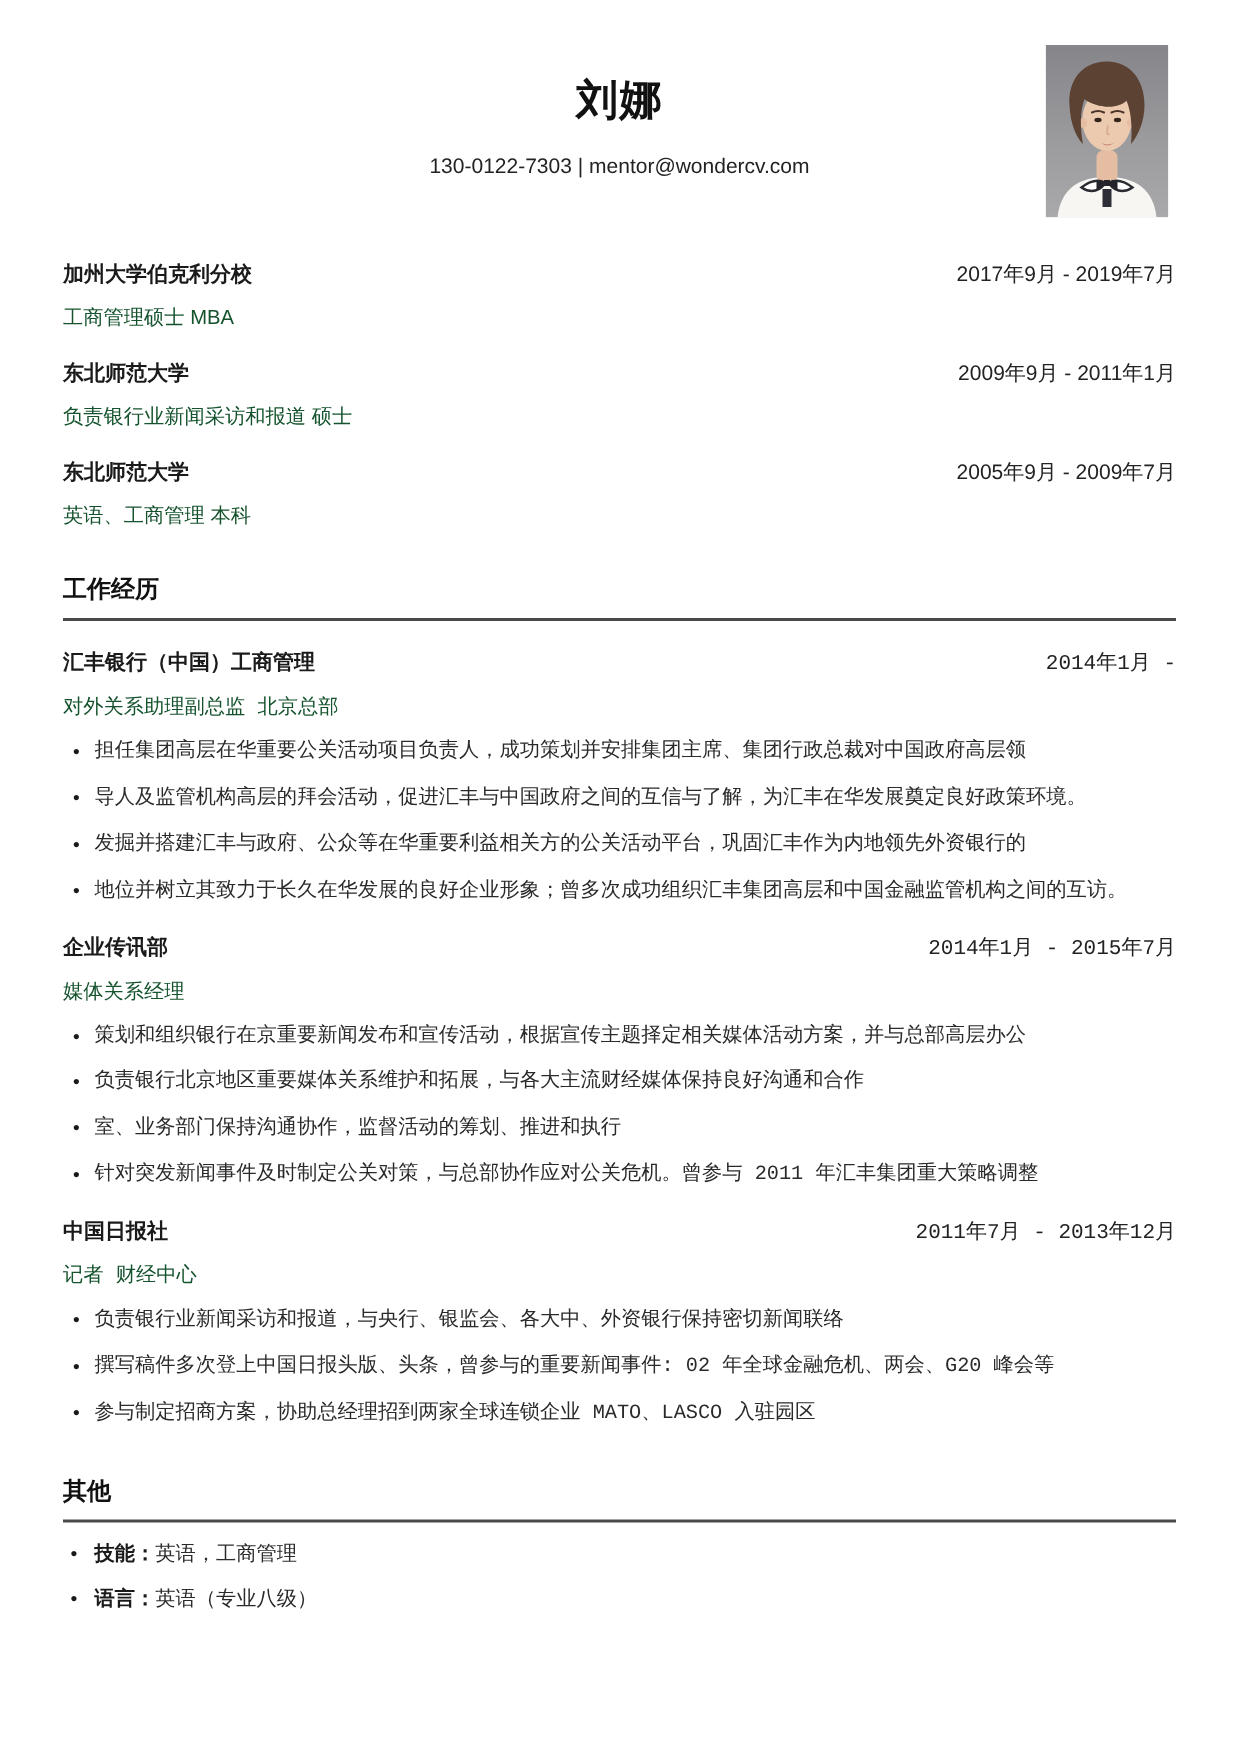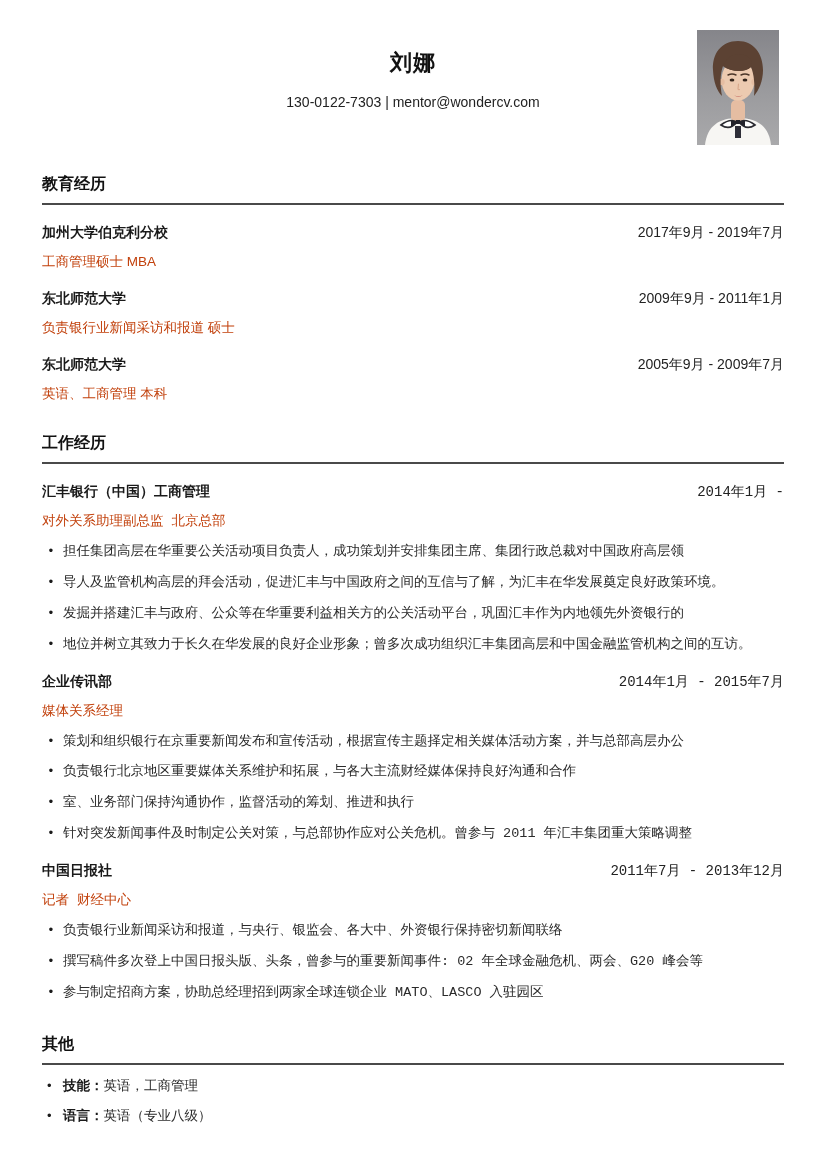--- a/index.html
+++ b/index.html
@@ -8,41 +8,41 @@
     width: 826px; height: 1169px;
     font-family: "Liberation Sans", "DejaVu Sans", sans-serif;
     color: #222222;
     position: relative;
     overflow: hidden;
   }
   .page { padding: 30px 42px 0 42px; }
 
   
   .hd { position: relative; text-align: center; min-height: 120px; }
-  .name { font-size: 22px; font-weight: bold; color: #111; padding-top: 18px; letter-spacing: 1px; }
+  .name { font-size: 28px; font-weight: bold; color: #111; padding-top: 18px; letter-spacing: 1px; }
   .contact { font-size: 14px; color: #222; margin-top: 16px; }
   .photo {
     position: absolute; top: 0; right: 5px;
     width: 82px; height: 115px; overflow: hidden;
   }
   .photo svg { display: block; width: 100%; height: 100%; }
 
   
   .sec-title {
     font-size: 16px; font-weight: bold; color: #111;
     padding-bottom: 8px; border-bottom: 2px solid #4a4a4a;
   }
   .sec-edu { margin-top: 24px; }
   .sec-work { margin-top: 30px; font-family: Liberation Mono, monospace; }
   .sec-other { margin-top: 32px; }
 
   .entry-row { display: flex; justify-content: space-between; align-items: baseline; margin-top: 19px; }
   .org { font-size: 14px; font-weight: bold; color: #1a1a1a; }
   .date { font-size: 14px; font-weight: normal; color: #222; margin-left: 40px; }
-  .sub { font-size: 13.5px; color: #c2410c; margin-top: 11px; }
+  .sub { font-size: 13.5px; color: #14532d; margin-top: 11px; }
 
   ul.blts { list-style: none; margin-top: 5px; }
   ul.blts li {
     position: relative; padding-left: 21px;
     font-size: 13.5px; color: #2a2a2a; line-height: 1.25;
     margin-top: 14px;
   }
   ul.blts li::before {
     content: "•"; position: absolute; left: 5px; top: 0;
     font-size: 13px; color: #1a1a1a;
@@ -96,21 +96,20 @@
         <ellipse cx="48" cy="50" rx="2.4" ry="1.5" fill="#33251c"></ellipse>
 
         <path d="M41.5,54 L41,59 Q41.5,60 42.5,59.5" stroke="#d8a98c" stroke-width="1.1" fill="none" stroke-linecap="round"></path>
 
         <path d="M37,65 Q41,67.5 46,65 Q41,69 37,65 Z" fill="#c97f72"></path>
       </svg>
     </div>
   </div>
 
   <div class="sec sec-edu">
-    <div class="sec-title">教育经历</div>
 
     <div class="entry">
       <div class="entry-row">
         <span class="org">加州大学伯克利分校</span>
         <span class="date">2017年9月 - 2019年7月</span>
       </div>
       <div class="sub">工商管理硕士 MBA</div>
     </div>
 
     <div class="entry">

